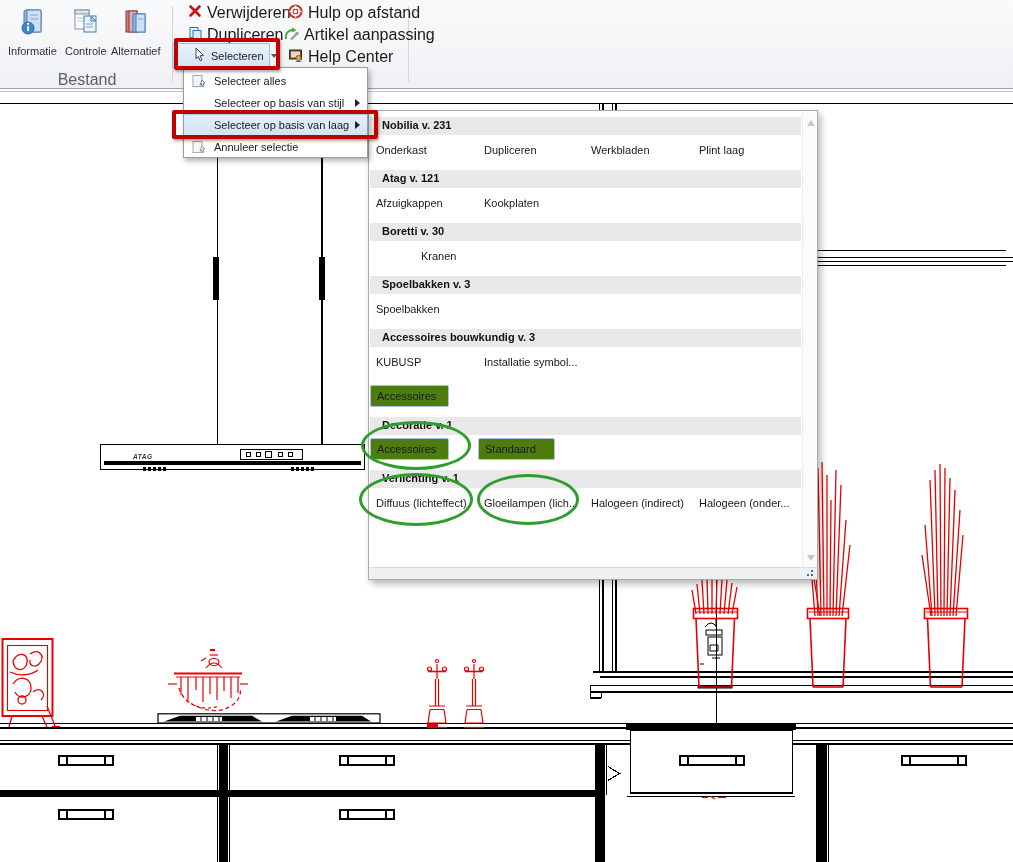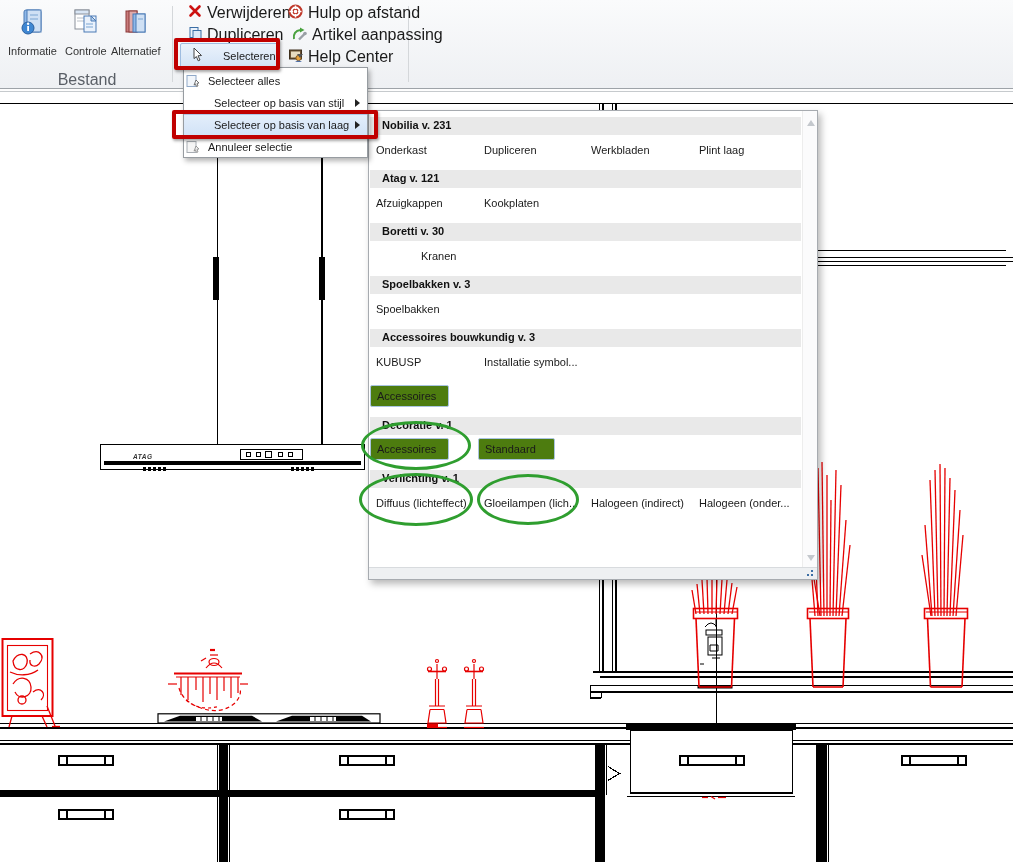--- a/index.html
+++ b/index.html
@@ -14,30 +14,30 @@
   .ribbon-border{position:absolute;left:0;top:88px;width:1013px;height:4px;z-index:4;
     background:linear-gradient(#9ea3a8 0 25%,#fdfdfd 25% 75%,#c6cacd 75%);}
   .big-btn{position:absolute;top:4px;display:flex;flex-direction:column;align-items:center;
     gap:2px;padding:2px 3px;border:1px solid transparent;border-radius:2px;cursor:default;}
   .big-btn .blabel{font-size:11px;color:#333;white-space:nowrap;}
   .group-label{position:absolute;left:14px;top:71px;width:146px;text-align:center;
     font-size:16px;color:#5a5f66;}
   .vsep{position:absolute;top:6px;width:1px;height:76px;background:#d4d7da;}
   .sbtn{position:absolute;height:20px;display:flex;align-items:center;gap:5px;
     font-size:16px;white-space:nowrap;cursor:default;padding:1px 4px;border-radius:2px;}
-  .sel-btn{position:absolute;left:180px;top:43px;width:98px;height:25px;z-index:5;
-    display:flex;align-items:center;gap:19px;padding:0 10px;font-size:11px;
+  .sel-btn{position:absolute;left:172px;top:43px;width:98px;height:25px;z-index:5;
+    display:flex;align-items:center;gap:5px;padding:0 20px;font-size:11px;
     background:linear-gradient(#eaf2fb,#d3e3f6);border:1px solid #9ebce0;border-radius:2px;}
   .caret-down{width:0;height:0;border-left:3.5px solid transparent;border-right:3.5px solid transparent;
     border-top:4px solid #555;margin-left:2px;}
   
   .ctx-menu{position:absolute;left:183px;top:67px;width:185px;height:91px;z-index:6;
     background:#fff;border:1px solid #979ca1;box-shadow:2px 3px 5px rgba(0,0,0,.3);
     font-size:11px;padding-top:2px;}
-  .mi{position:relative;height:22px;display:flex;align-items:center;padding-left:1px;cursor:default;}
+  .mi{position:relative;height:22px;display:flex;align-items:center;padding-left:7px;cursor:default;}
   .mi .mi-ic{width:15px;height:15px;margin-right:8px;flex:0 0 15px;}
   .mi.noicon{padding-left:30px;}
   .mi.hl{background:linear-gradient(#e3eefb,#d2e3f7);border-top:1px solid #aec8e8;border-bottom:1px solid #aec8e8;}
   .mi-arrow{position:absolute;right:7px;width:0;height:0;border-top:4px solid transparent;
     border-bottom:4px solid transparent;border-left:5px solid #222;}
   
   .fly{position:absolute;left:368px;top:110px;width:450px;height:470px;z-index:5;
     background:#fff;border:1px solid #a7abb0;box-shadow:3px 4px 7px rgba(0,0,0,.28);font-size:11px;}
   .fly-inner{position:absolute;left:0;top:0;right:15px;bottom:12px;padding-top:6px;overflow:hidden;}
   .band{height:18px;background:#e9e9e9;font-weight:bold;line-height:17px;padding-left:12px;
@@ -411,21 +411,21 @@
           <circle cx="7.5" cy="7.5" r="6" fill="#fff" stroke="#c0392b" stroke-width="2.2"></circle>
           <circle cx="7.5" cy="7.5" r="2.4" fill="#fff" stroke="#c0392b" stroke-width="1.2"></circle>
           <line x1="7.5" y1="1.5" x2="7.5" y2="5" stroke="#fff" stroke-width="1.4"></line>
           <line x1="7.5" y1="10" x2="7.5" y2="13.5" stroke="#fff" stroke-width="1.4"></line>
           <line x1="1.5" y1="7.5" x2="5" y2="7.5" stroke="#fff" stroke-width="1.4"></line>
           <line x1="10" y1="7.5" x2="13.5" y2="7.5" stroke="#fff" stroke-width="1.4"></line>
         </svg>
       </span>
       <span>Hulp op afstand</span>
     </div>
-    <div class="sbtn" style="left:288px;top:25px;">
+    <div class="sbtn" style="left:280px;top:25px;">
       <span>
         <svg width="15" height="15" viewBox="0 0 15 15">
           <path d="M2,13 C1,8 3.5,4.5 8.5,4" stroke="#4aa23f" stroke-width="2" fill="none"></path>
           <path d="M8,1.5 L12.5,4 L8,6.5 Z" fill="#4aa23f"></path>
           <line x1="7" y1="13.5" x2="13" y2="7.5" stroke="#9aa0a6" stroke-width="2.4"></line>
           <circle cx="13" cy="7.5" r="1.8" fill="#9aa0a6"></circle>
         </svg>
       </span>
       <span>Artikel aanpassing</span>
     </div>

